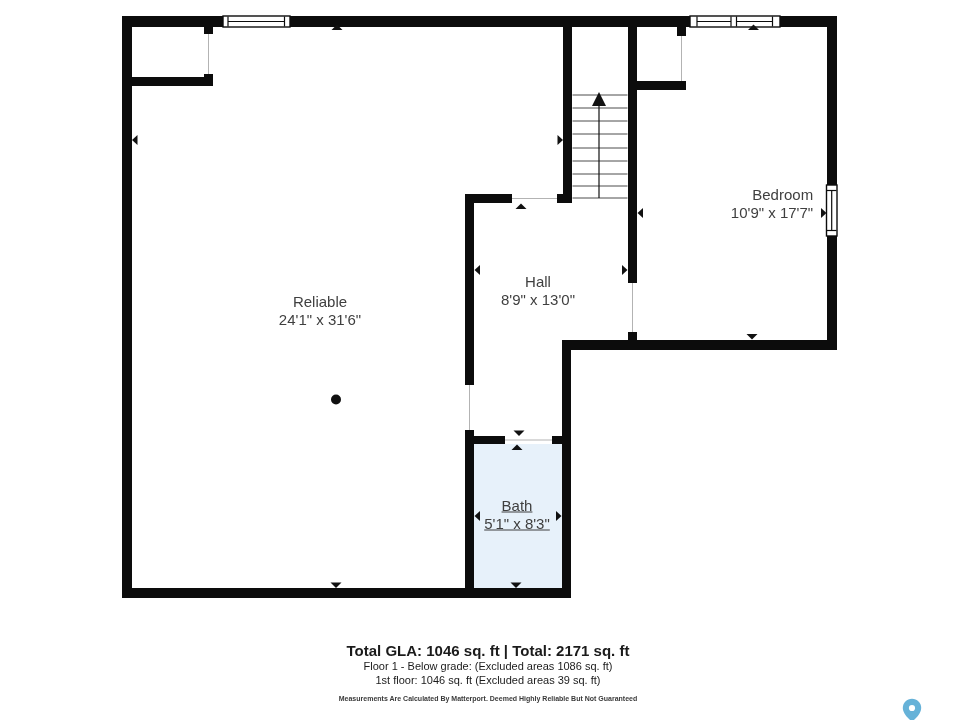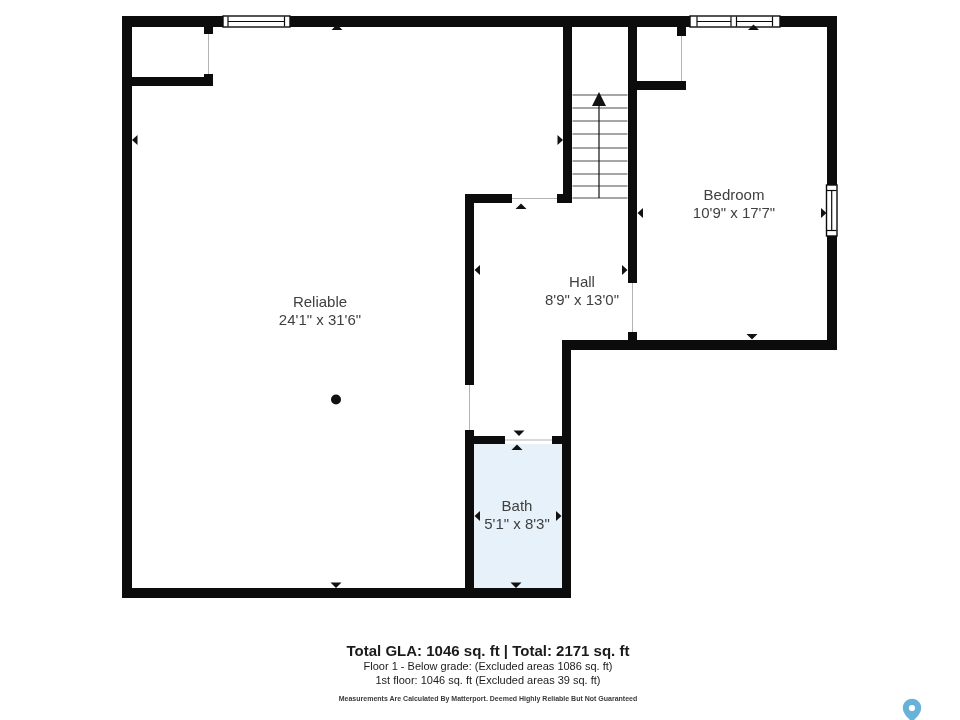--- a/index.html
+++ b/index.html
@@ -132,29 +132,29 @@
   <g>
     <path d="M912 698.8c-5.1 0-9.2 4.1-9.2 9.2 0 6.8 9.2 13.6 9.2 13.6s9.2-6.8 9.2-13.6c0-5.1-4.1-9.2-9.2-9.2z" fill="#66b2d8"></path>
     <circle cx="912" cy="708" r="3.1" fill="#ffffff"></circle>
   </g>
 </svg>
 
 <div class="room-label" style="left:320px;top:310px;">
   <div>Reliable</div>
   <div>24'1" x 31'6"</div>
 </div>
-<div class="room-label" style="left:538px;top:290px;margin-left:44px;">
+<div class="room-label" style="left:538px;top:290px;">
   <div>Hall</div>
   <div>8'9" x 13'0"</div>
 </div>
-<div class="room-label" style="left:734px;top:203px;">
+<div class="room-label" style="left:772px;top:203px;text-align:right;">
   <div>Bedroom</div>
   <div>10'9" x 17'7"</div>
 </div>
-<div class="room-label" style="left:517px;top:514px;">
+<div class="room-label" style="left:517px;top:514px;text-decoration:underline;">
   <div>Bath</div>
   <div>5'1" x 8'3"</div>
 </div>
 
 <div class="summary">
   <div class="l1">Total GLA: 1046 sq. ft | Total: 2171 sq. ft</div>
   <div class="l2">Floor 1 - Below grade: (Excluded areas 1086 sq. ft)</div>
   <div class="l3">1st floor: 1046 sq. ft (Excluded areas 39 sq. ft)</div>
   <div class="disclaimer">Measurements Are Calculated By Matterport. Deemed Highly Reliable But Not Guaranteed</div>
 </div>

